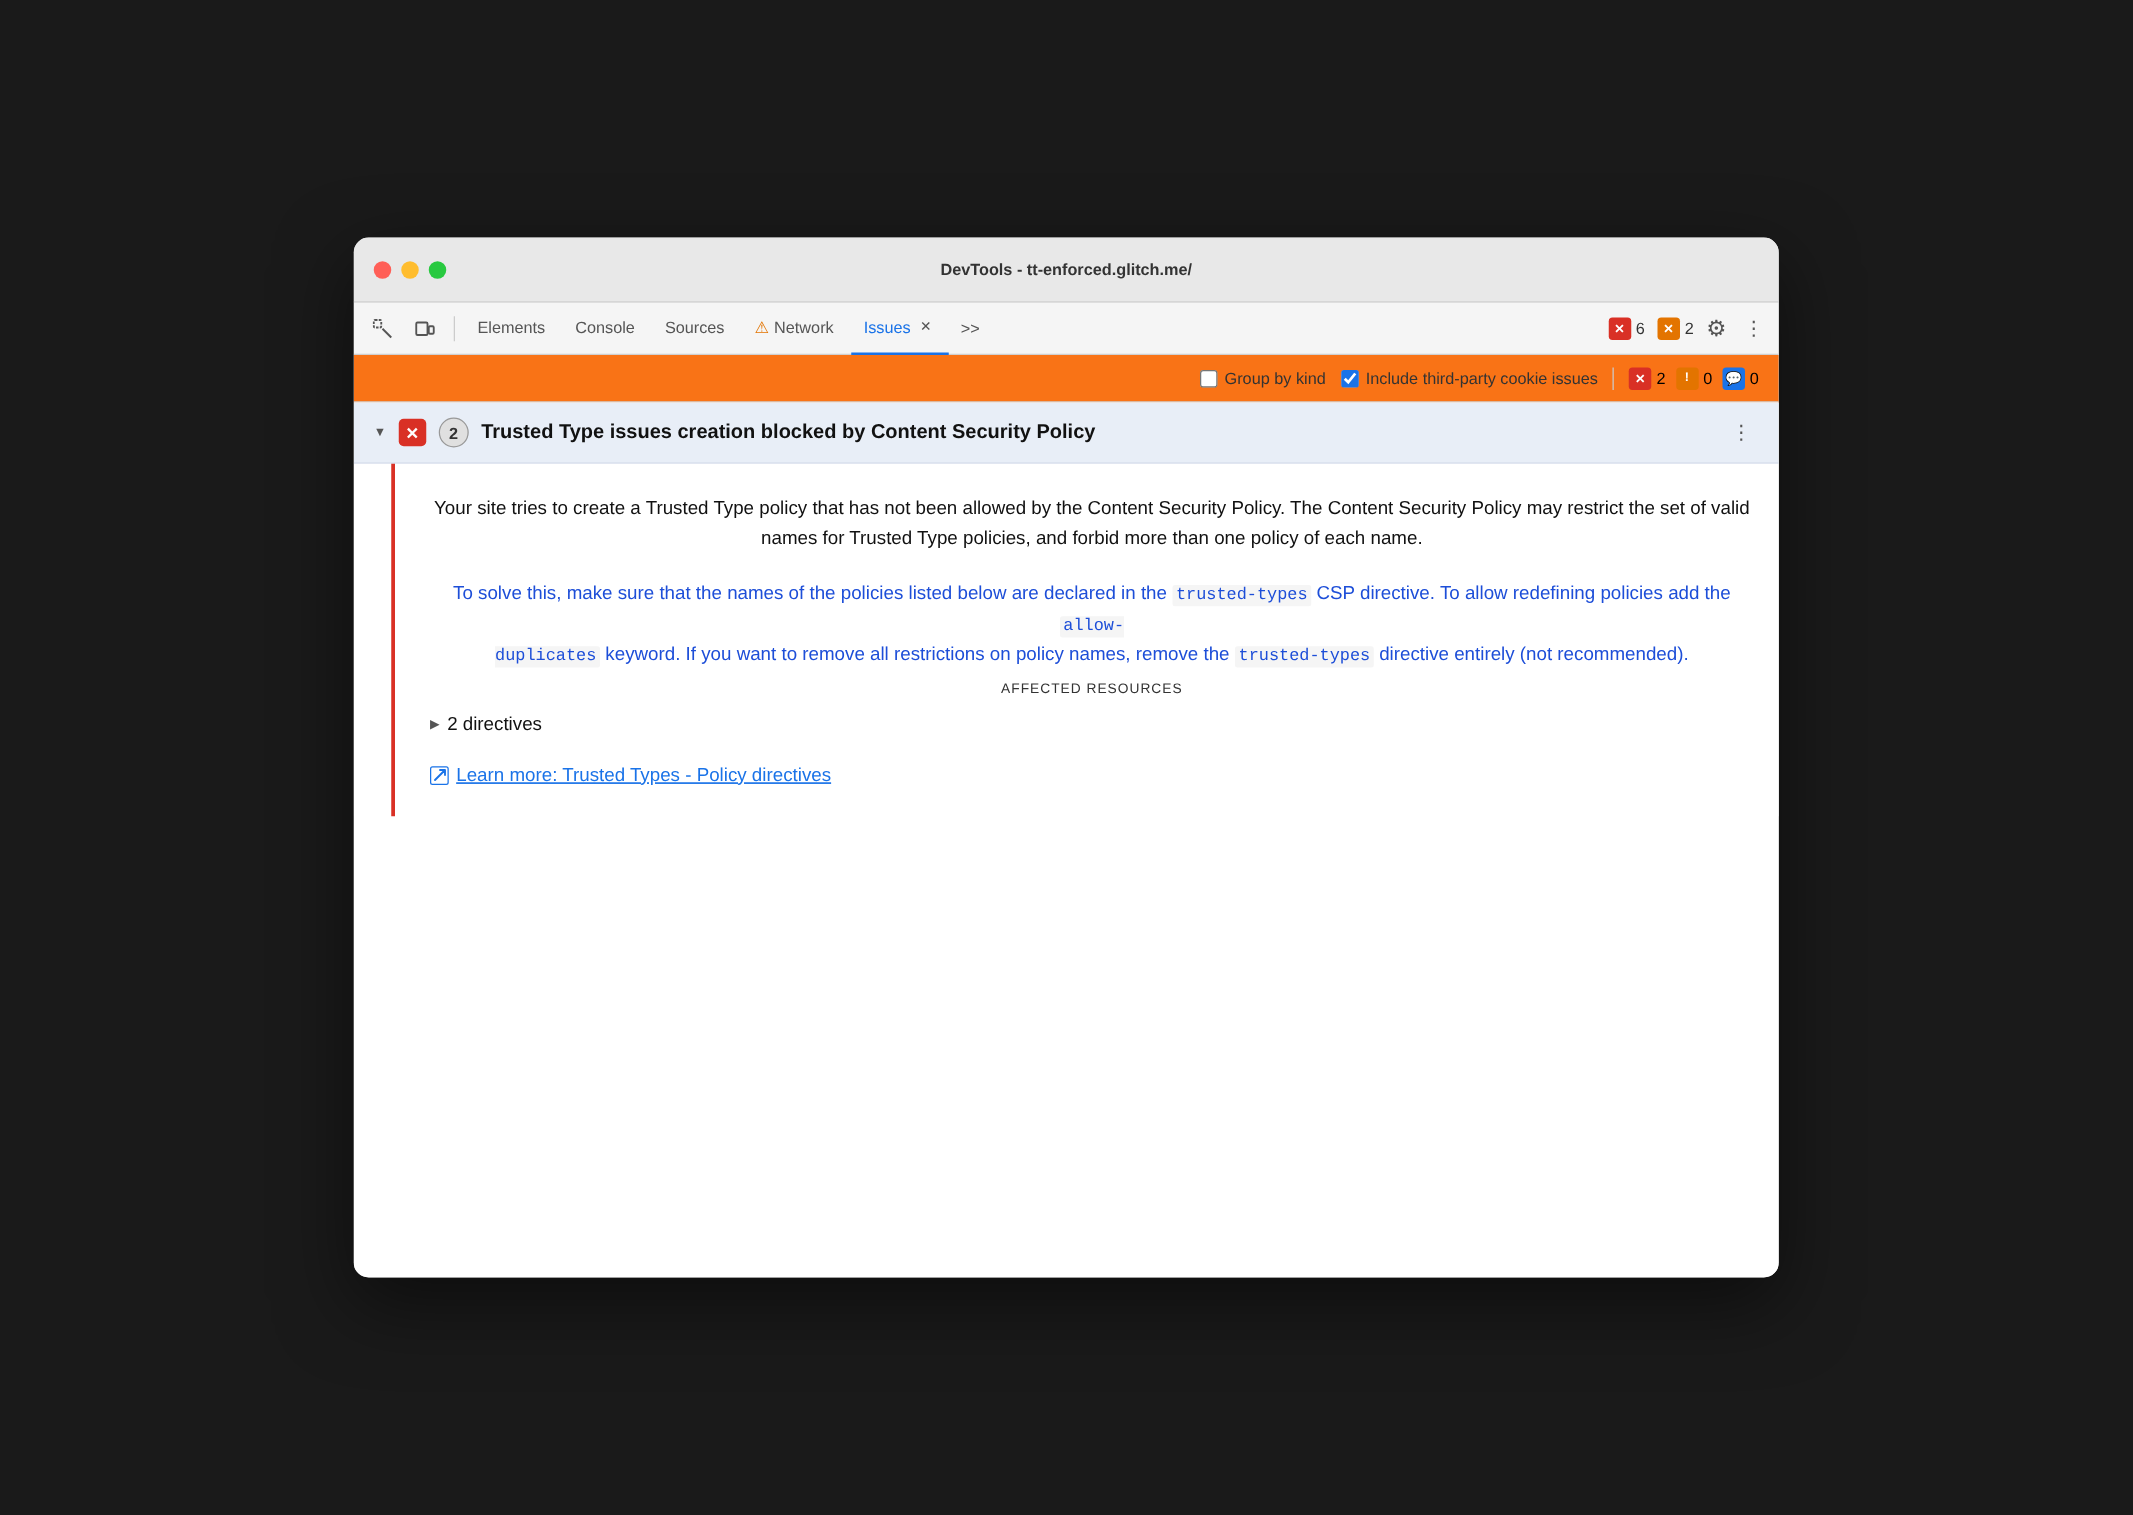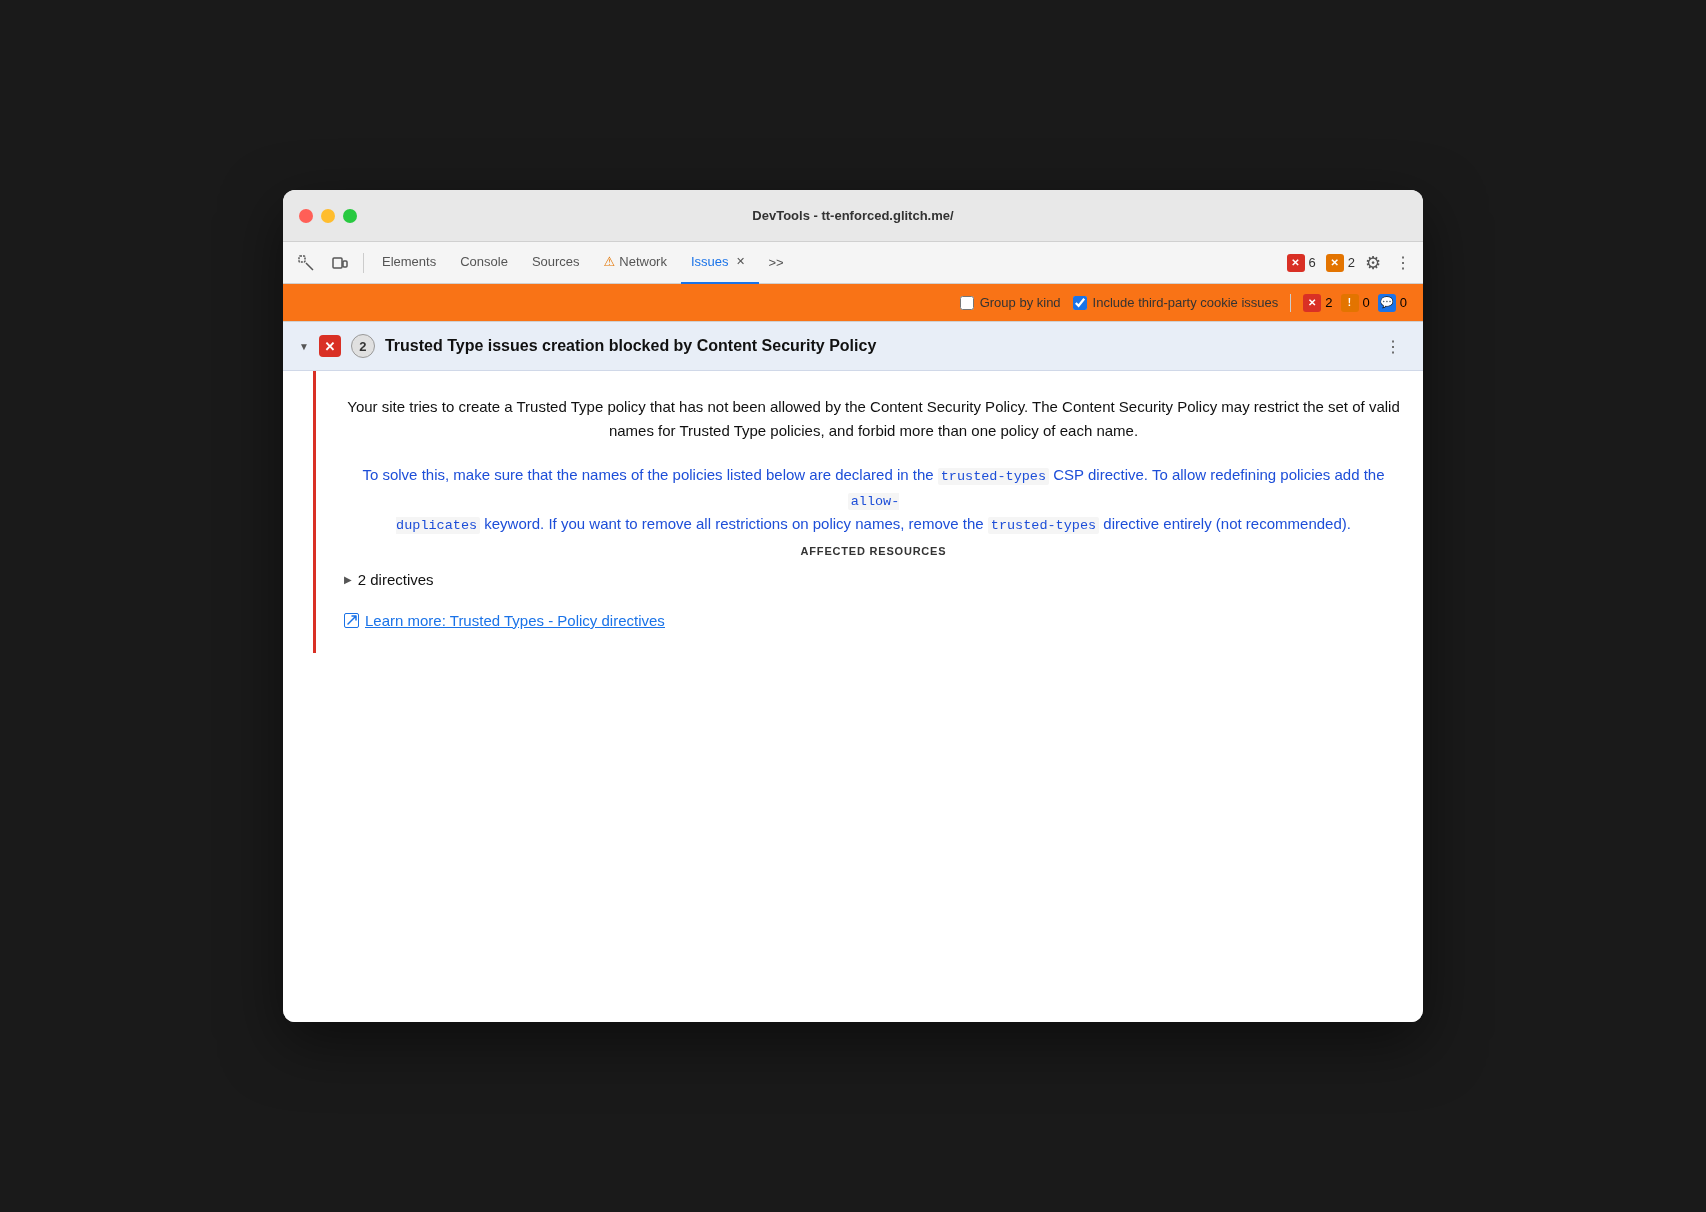--- a/index.html
+++ b/index.html
@@ -316,21 +316,21 @@
       padding: 1px 3px;
       border-radius: 2px;
     }
 
     .affected-resources {
       margin-bottom: 20px;
     }
 
     .affected-label {
       font-size: 11px;
-      font-weight: 700;
+      font-weight: 400;
       color: #333;
       letter-spacing: 0.8px;
       text-transform: uppercase;
       margin-bottom: 10px;
     }
 
     .directives-toggle {
       display: flex;
       align-items: center;
       gap: 6px;

